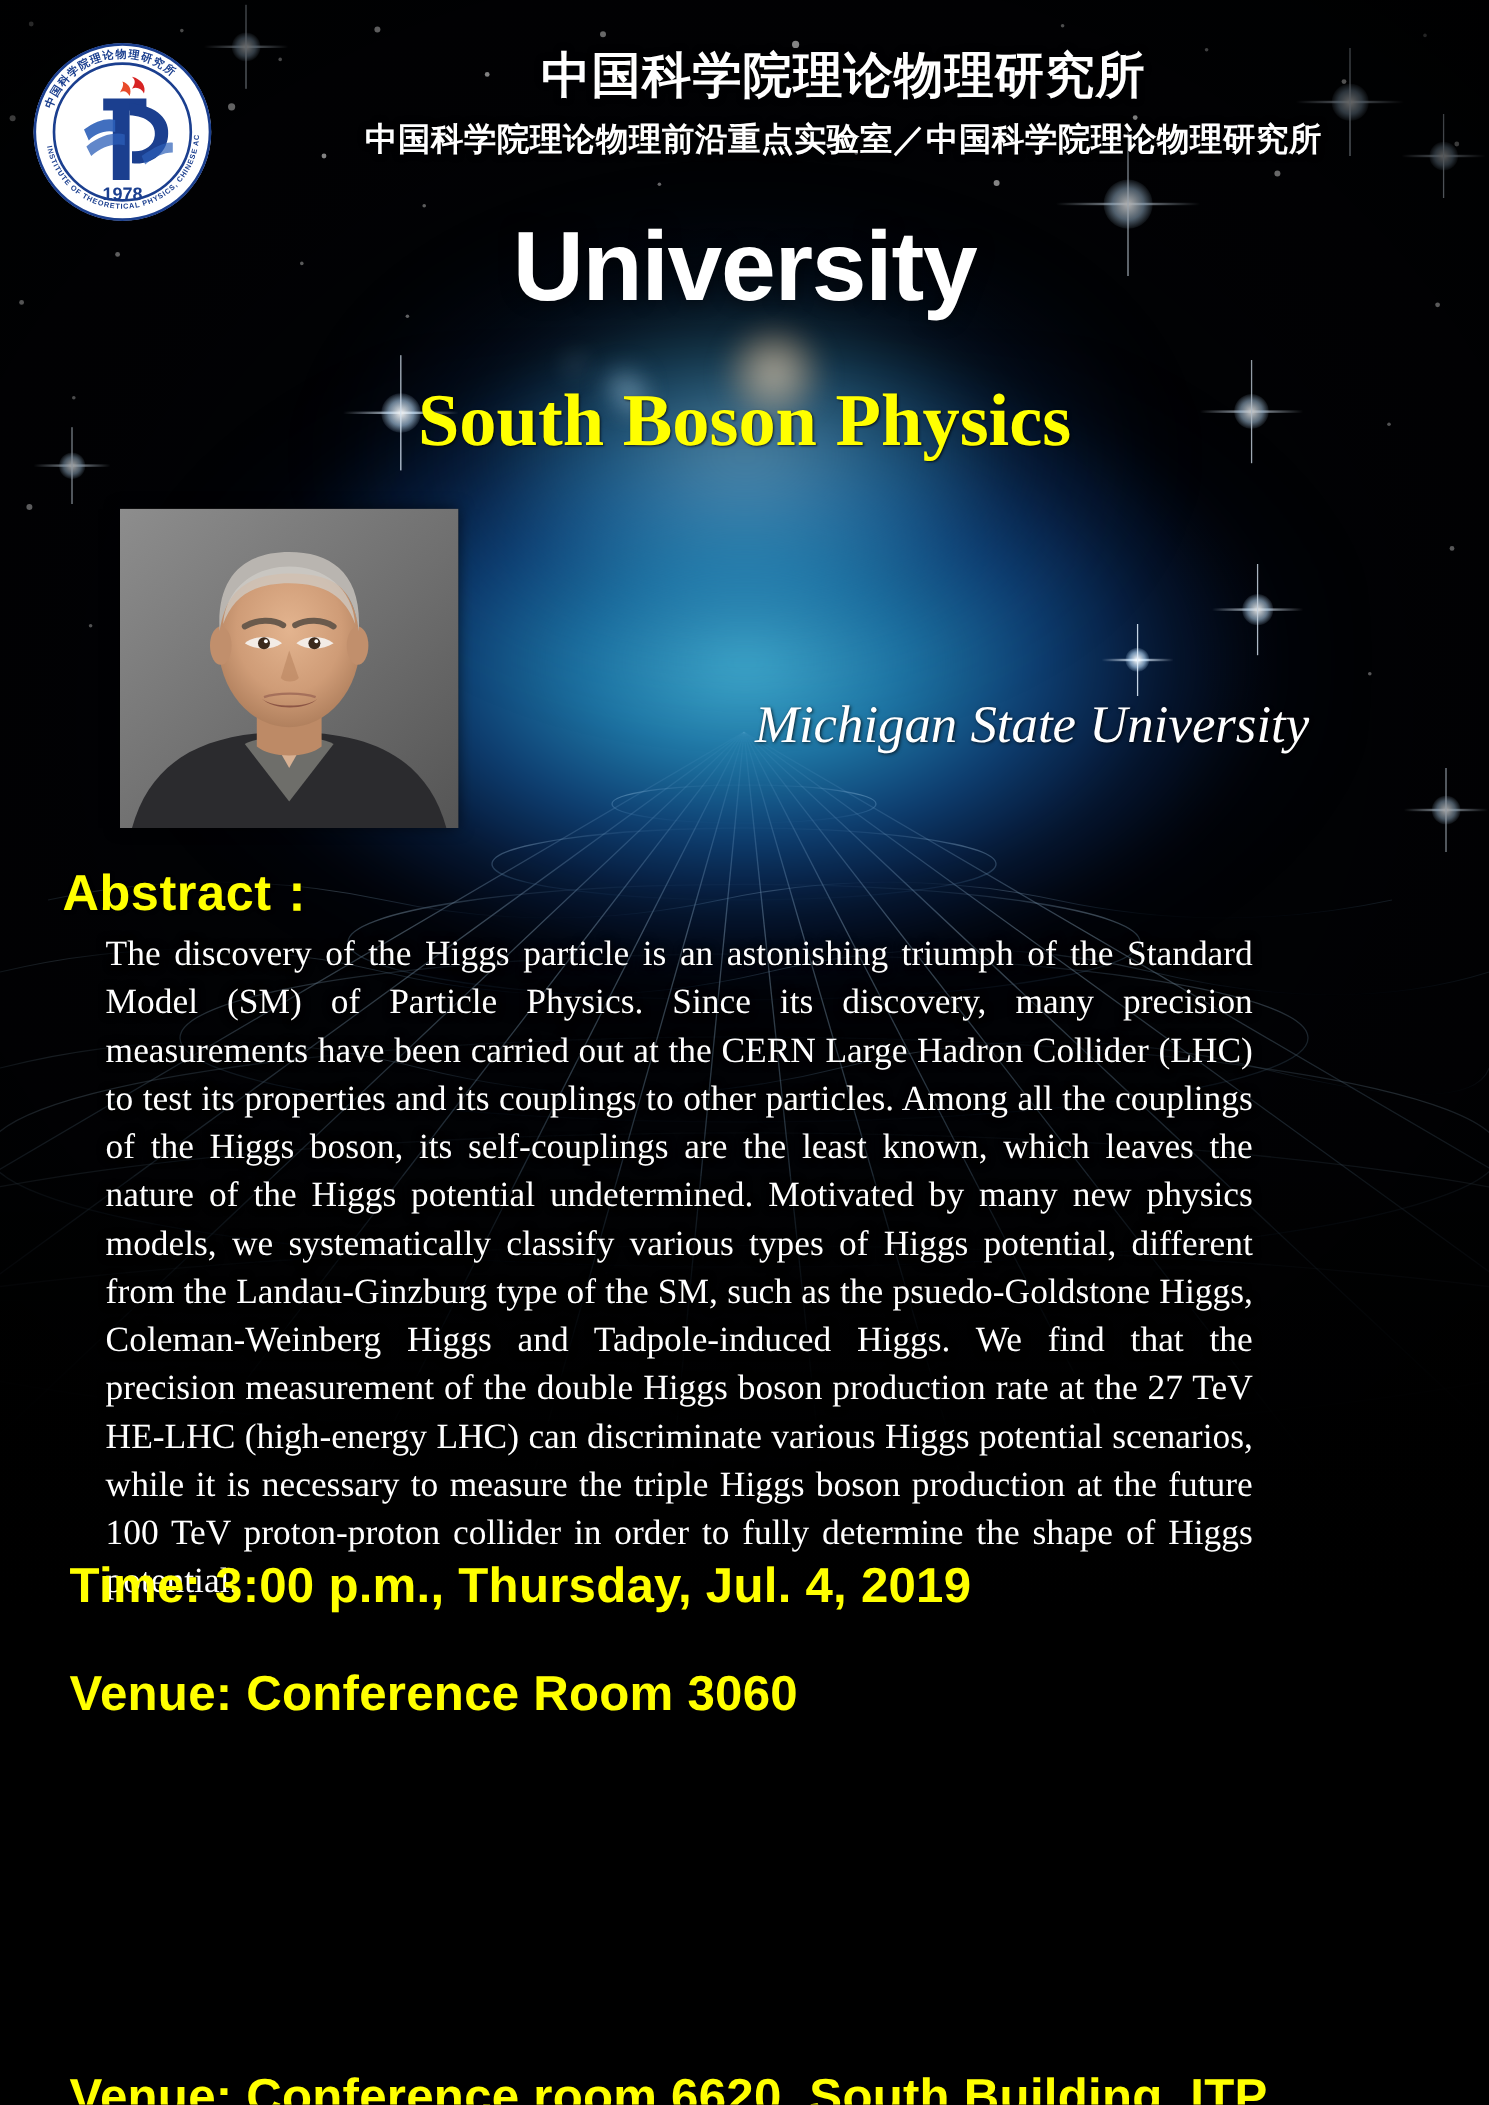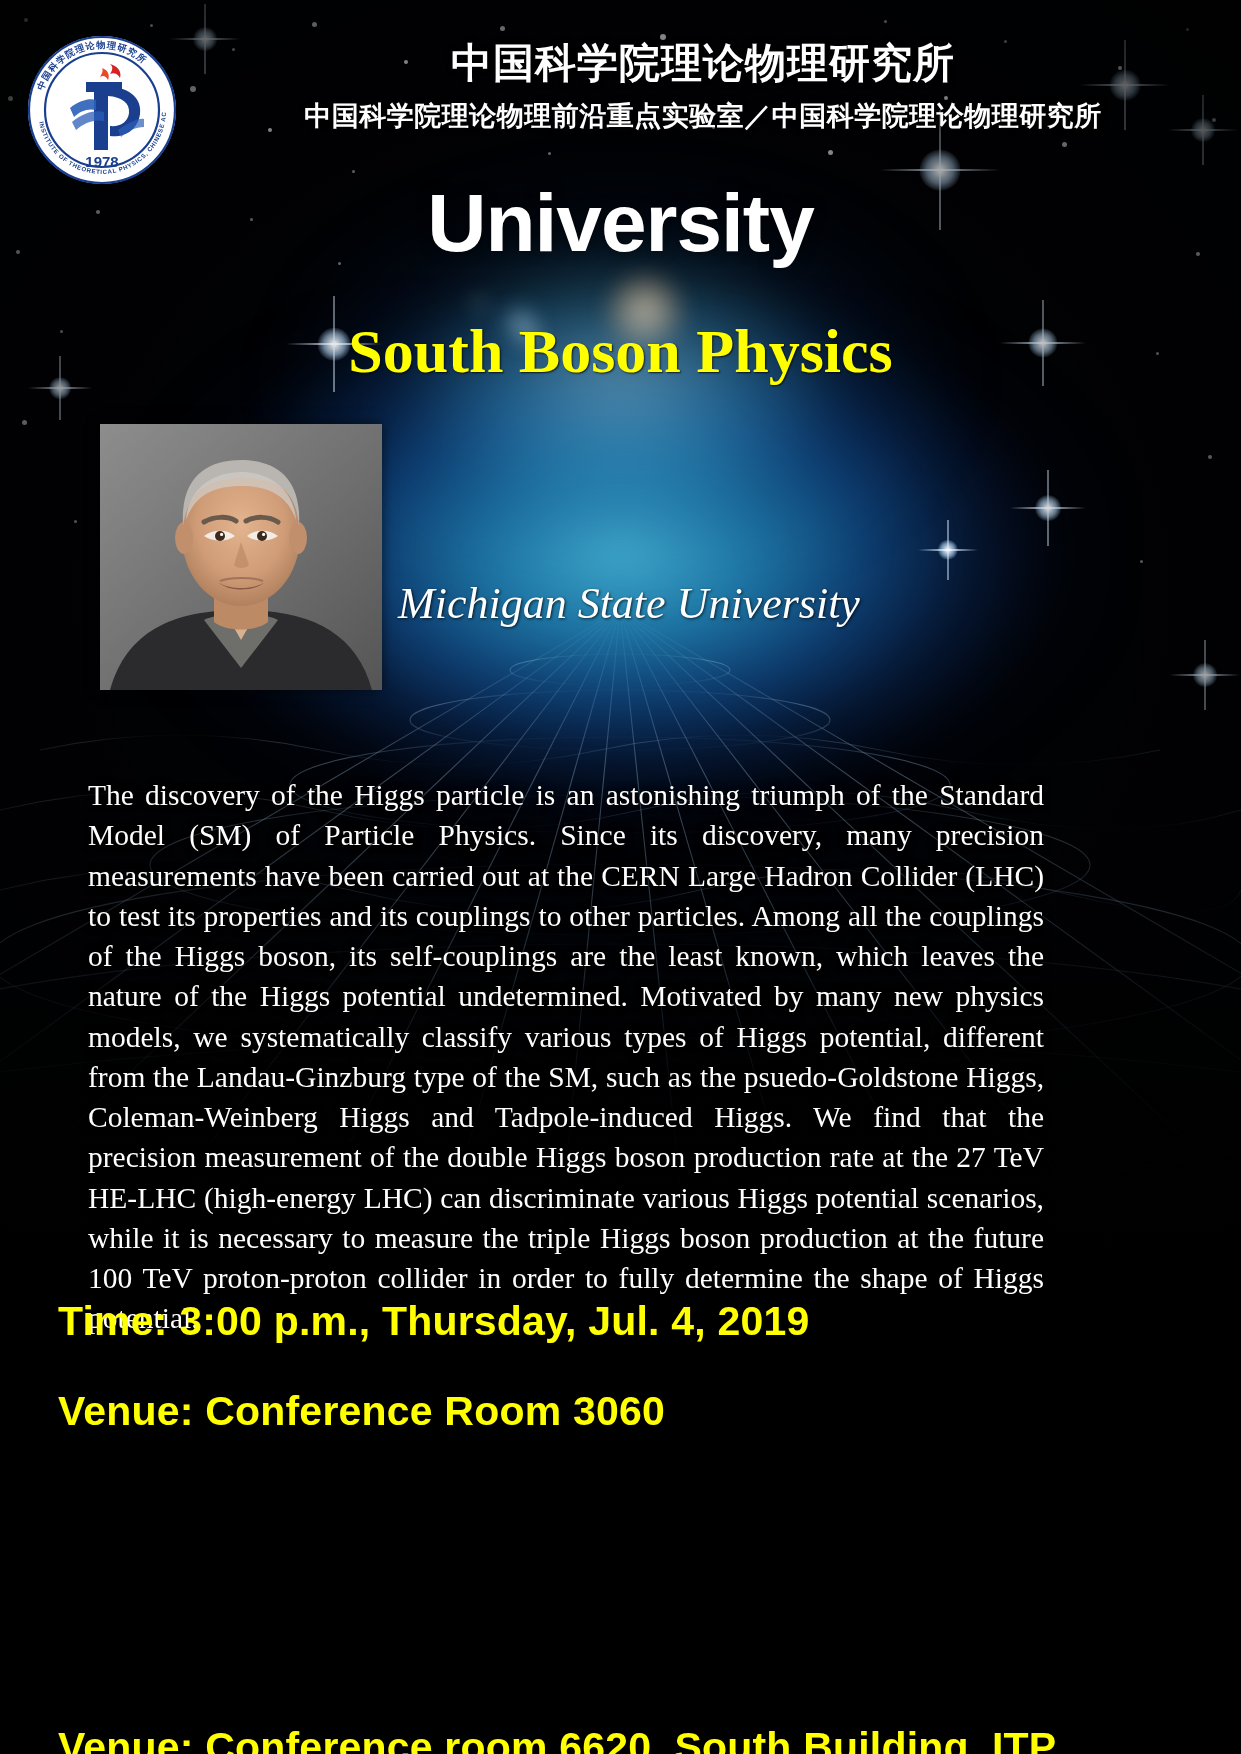--- a/index.html
+++ b/index.html
@@ -198,21 +198,21 @@
     font-weight:bold;
     font-size:62px;
     line-height:1.05;
     color:#ffffff;
     letter-spacing:3px;
     text-shadow:2px 2px 4px rgba(0,0,0,0.7);
   }
   .speaker-affil{
     position:absolute;
     left:398px; right:150px; top:578px;
-    text-align:left;
+    text-align:right;
     font-family:"Liberation Serif", serif;
     font-style:italic;
     font-size:44px;
     line-height:1.2;
     color:#ffffff;
     text-shadow:1px 1px 3px rgba(0,0,0,0.75);
   }
 
   
   .abstract-head{
@@ -482,19 +482,20 @@
 
       <path d="M141 118 L134 141 C137 145 146 145 149 141 Z" fill="#bc8763" opacity="0.65"></path>
 
       <path d="M118 158 C128 166 155 166 165 158 C155 168 128 168 118 158 Z" fill="#8c5545"></path>
       <path d="M120 157 C130 153 153 153 163 157" stroke="#a5705b" stroke-width="2" fill="none"></path>
     </svg>
   </div>
 
   <div class="speaker-affil">Michigan State University</div>
 
+  <div class="abstract-head">Abstract：</div>
   <div class="abstract-body">The discovery of the Higgs particle is an astonishing triumph of the Standard Model (SM) of Particle Physics. Since its discovery, many precision measurements have been carried out at the CERN Large Hadron Collider (LHC) to test its properties and its couplings to other particles. Among all the couplings of the Higgs boson, its self-couplings are the least known, which leaves the nature of the Higgs potential undetermined. Motivated by many new physics models, we systematically classify various types of Higgs potential, different from the Landau-Ginzburg type of the SM, such as the psuedo-Goldstone Higgs, Coleman-Weinberg Higgs and Tadpole-induced Higgs. We find that the precision measurement of the double Higgs boson production rate at the 27 TeV HE-LHC (high-energy LHC) can discriminate various Higgs potential scenarios, while it is necessary to measure the triple Higgs boson production at the future 100 TeV proton-proton collider in order to fully determine the shape of Higgs potential.</div>
 
   <div class="time-line">Time: 3:00 p.m., Thursday, Jul. 4, 2019</div>
   <div class="venue-line">Venue: Conference Room 3060</div>
   <div class="venue-detail">Venue: Conference room 6620, South Building, ITP</div>
 
 </div>
 
 </body></html>

